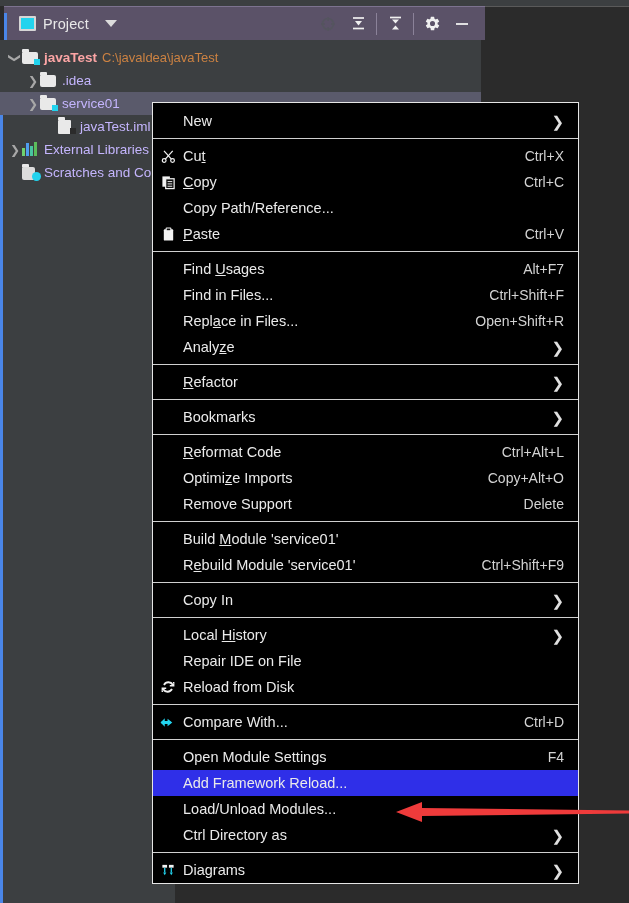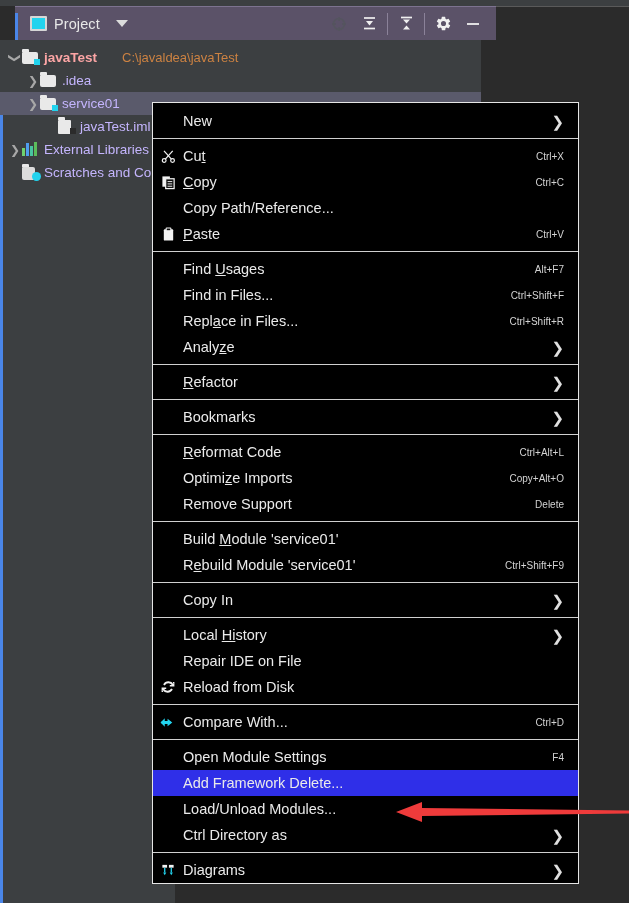--- a/index.html
+++ b/index.html
@@ -12,21 +12,21 @@
   #root { position: relative; width: 629px; height: 903px; background: #2b2b2b; }
 
   
   .top-strip {
     position: absolute; left: 0; top: 0; width: 629px; height: 6px;
     background: #3c3f41;
   }
 
   
   .tool-header {
-    position: absolute; left: 15px; top: 6px; width: 481px; height: 34px;
+    position: absolute; left: 4px; top: 6px; width: 481px; height: 34px;
     background: #5b5268; display: flex; align-items: center;
     border-top: 1px solid #7d7390;
   }
   .tool-header-right {
     position: absolute; left: 481px; top: 6px; width: 148px; height: 34px;
     background: #2b2b2b; border-top: 1px solid #5a5a5a; border-left: 1px solid #5a5a5a;
   }
   .accent-bar {
     position: absolute; left: 0; top: 6px; width: 3px; height: 34px; background: #4a86e8;
   }
@@ -62,39 +62,39 @@
   .ticon { width: 18px; height: 15px; position: relative; flex: 0 0 18px; margin-right: 4px; }
   .folder { background: #e9e9e9; border-radius: 1px 2px 2px 2px; width: 16px; height: 12px; position: absolute; top: 2px; }
   .folder:before {
     content: ""; position: absolute; left: 0; top: -3px; width: 7px; height: 3px;
     background: #e9e9e9; border-radius: 1px 1px 0 0;
   }
   .badge { position: absolute; right: 0px; bottom: 0px; width: 6px; height: 6px; background: #22d3ee; }
   .badge.dark { background: #2b2b2b; }
   .tlabel { font-size: 13.5px; color: #c4b5fd; }
   .tlabel.bold { font-weight: bold; color: #fca5a5; }
-  .tpath { font-size: 13px; color: #cc8242; margin-left: 25px; }
+  .tpath { font-size: 13px; color: #cc8242; margin-left: 5px; }
   .bars { display: flex; align-items: flex-end; height: 14px; gap: 1px; }
   .bars i { width: 3px; display: block; }
 
   
   .ctx {
     position: absolute; left: 152px; top: 102px; width: 427px;
     background: #000; border: 1px solid #e6e6e6;
     padding: 5px 0 0 0; z-index: 30;
   }
   .mi {
     position: relative; height: 26px; display: flex; align-items: center;
     padding: 0 14px 0 0; color: #eaeaea; font-size: 14.5px; white-space: nowrap;
   }
   .mi.hl { background: #2f2fe8; }
   .mi-ico { width: 30px; flex: 0 0 30px; display: flex; align-items: center; justify-content: center; }
   .mi-lbl { flex: 1 1 auto; }
   .mi-lbl u { text-decoration: underline; }
-  .mi-key { color: #d3d3d3; font-size: 10px; margin-left: 18px; }
+  .mi-key { color: #d3d3d3; font-size: 14px; margin-left: 18px; }
   .mi-arrow { color: #e0e0e0; font-size: 15px; margin-left: 18px; line-height: 1; }
   .msep { height: 1px; background: #d0d0d0; margin: 4px 0; }
 
   
   .arrow-svg { position: absolute; left: 396px; top: 798px; z-index: 60; pointer-events: none; }
 
   
   .wm {
     position: absolute; left: 396px; top: 862px; z-index: 70;
     font-size: 20px; color: #cfcfcf; opacity: .72; white-space: nowrap;
@@ -272,21 +272,21 @@
         <span class="mi-key">Alt+F7</span>
       </div>
       <div class="mi">
         <span class="mi-ico"></span>
         <span class="mi-lbl">Find in Files...</span>
         <span class="mi-key">Ctrl+Shift+F</span>
       </div>
       <div class="mi">
         <span class="mi-ico"></span>
         <span class="mi-lbl">Repl<u>a</u>ce in Files...</span>
-        <span class="mi-key">Ctrl+Shift+R</span>
+        <span class="mi-key">Open+Shift+R</span>
       </div>
       <div class="mi">
         <span class="mi-ico"></span>
         <span class="mi-lbl">Analy<u>z</u>e</span>
         <span class="mi-arrow">❯</span>
       </div>
       <div class="msep"></div>
       <div class="mi">
         <span class="mi-ico"></span>
         <span class="mi-lbl"><u>R</u>efactor</span>
@@ -361,21 +361,21 @@
         <span class="mi-key">Ctrl+D</span>
       </div>
       <div class="msep"></div>
       <div class="mi">
         <span class="mi-ico"></span>
         <span class="mi-lbl">Open Module Settings</span>
         <span class="mi-key">F4</span>
       </div>
       <div class="mi hl">
         <span class="mi-ico"></span>
-        <span class="mi-lbl">Add Framework Delete...</span>
+        <span class="mi-lbl">Add Framework Reload...</span>
       </div>
       <div class="mi">
         <span class="mi-ico"></span>
         <span class="mi-lbl">Load/Unload Modules...</span>
       </div>
       <div class="mi">
         <span class="mi-ico"></span>
         <span class="mi-lbl">Ctrl Directory as</span>
         <span class="mi-arrow">❯</span>
       </div>

